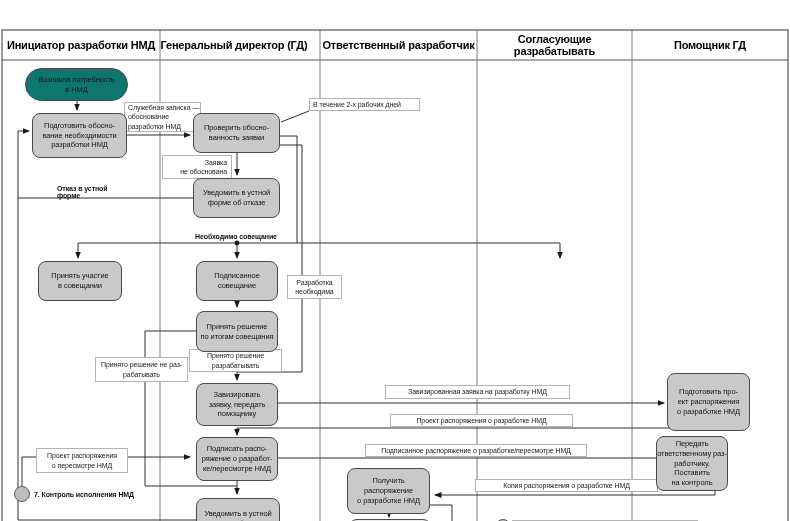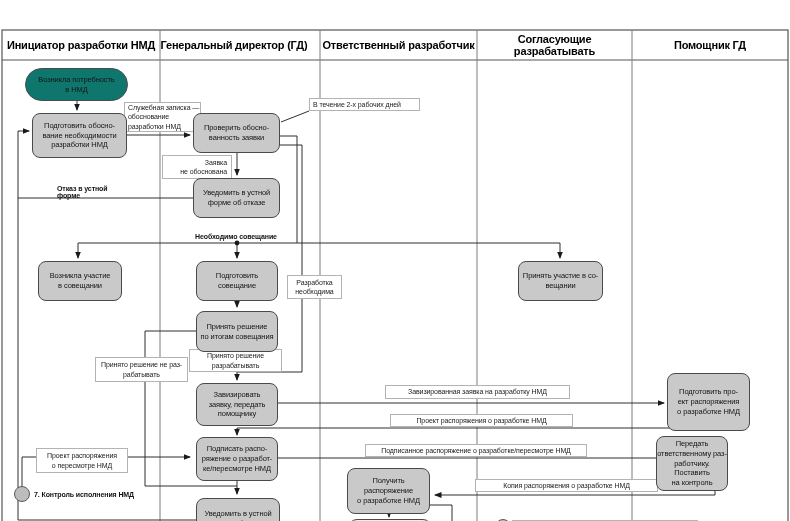--- a/index.html
+++ b/index.html
@@ -112,40 +112,38 @@
 
   <div class="activity event" style="left:25px;top:40px;width:103px;height:33px">Возникла потребность
 в НМД</div>
   <div class="activity" style="left:32px;top:85px;width:95px;height:45px">Подготовить обосно-
 вание необходимости
 разработки НМД</div>
   <div class="activity" style="left:193px;top:85px;width:87px;height:40px">Проверить обосно-
 ванность заявки</div>
   <div class="activity" style="left:193px;top:150px;width:87px;height:40px">Уведомить в устной
 форме об отказе</div>
-  <div class="activity" style="left:38px;top:233px;width:84px;height:40px">Возникла участие
+  <div class="activity" style="left:38px;top:233px;width:84px;height:40px">Принять участие
 в совещании</div>
-  <div class="activity" style="left:196px;top:233px;width:82px;height:40px">Подготовить
+  <div class="activity" style="left:196px;top:233px;width:82px;height:40px">Подписанное
 совещание</div>
   <div class="activity" style="left:196px;top:283px;width:82px;height:41px">Принять решение
 по итогам совещания</div>
   <div class="activity" style="left:196px;top:355px;width:82px;height:43px">Завизировать
 заявку, передать
 помощнику</div>
   <div class="activity" style="left:196px;top:409px;width:82px;height:44px">Подписать распо-
 ряжение о разработ-
 ке/пересмотре НМД</div>
   <div class="activity" style="left:196px;top:470px;width:84px;height:41px">Уведомить в устной
 форме об отказе</div>
   <div class="activity" style="left:347px;top:440px;width:83px;height:46px">Получить
 распоряжение
 о разработке НМД</div>
   <div class="activity endbox" style="left:348px;top:491px;width:84px;height:24px">Конец</div>
-  <div class="activity" style="left:518px;top:233px;width:85px;height:40px">Принять участие в со-
-вещании</div>
   <div class="activity" style="left:667px;top:345px;width:83px;height:58px">Подготовить про-
 ект распоряжения
 о разработке НМД</div>
   <div class="activity" style="left:656px;top:408px;width:72px;height:55px">Передать
 ответственному раз-
 работчику. Поставить
 на контроль</div>
 
 </div>
 

